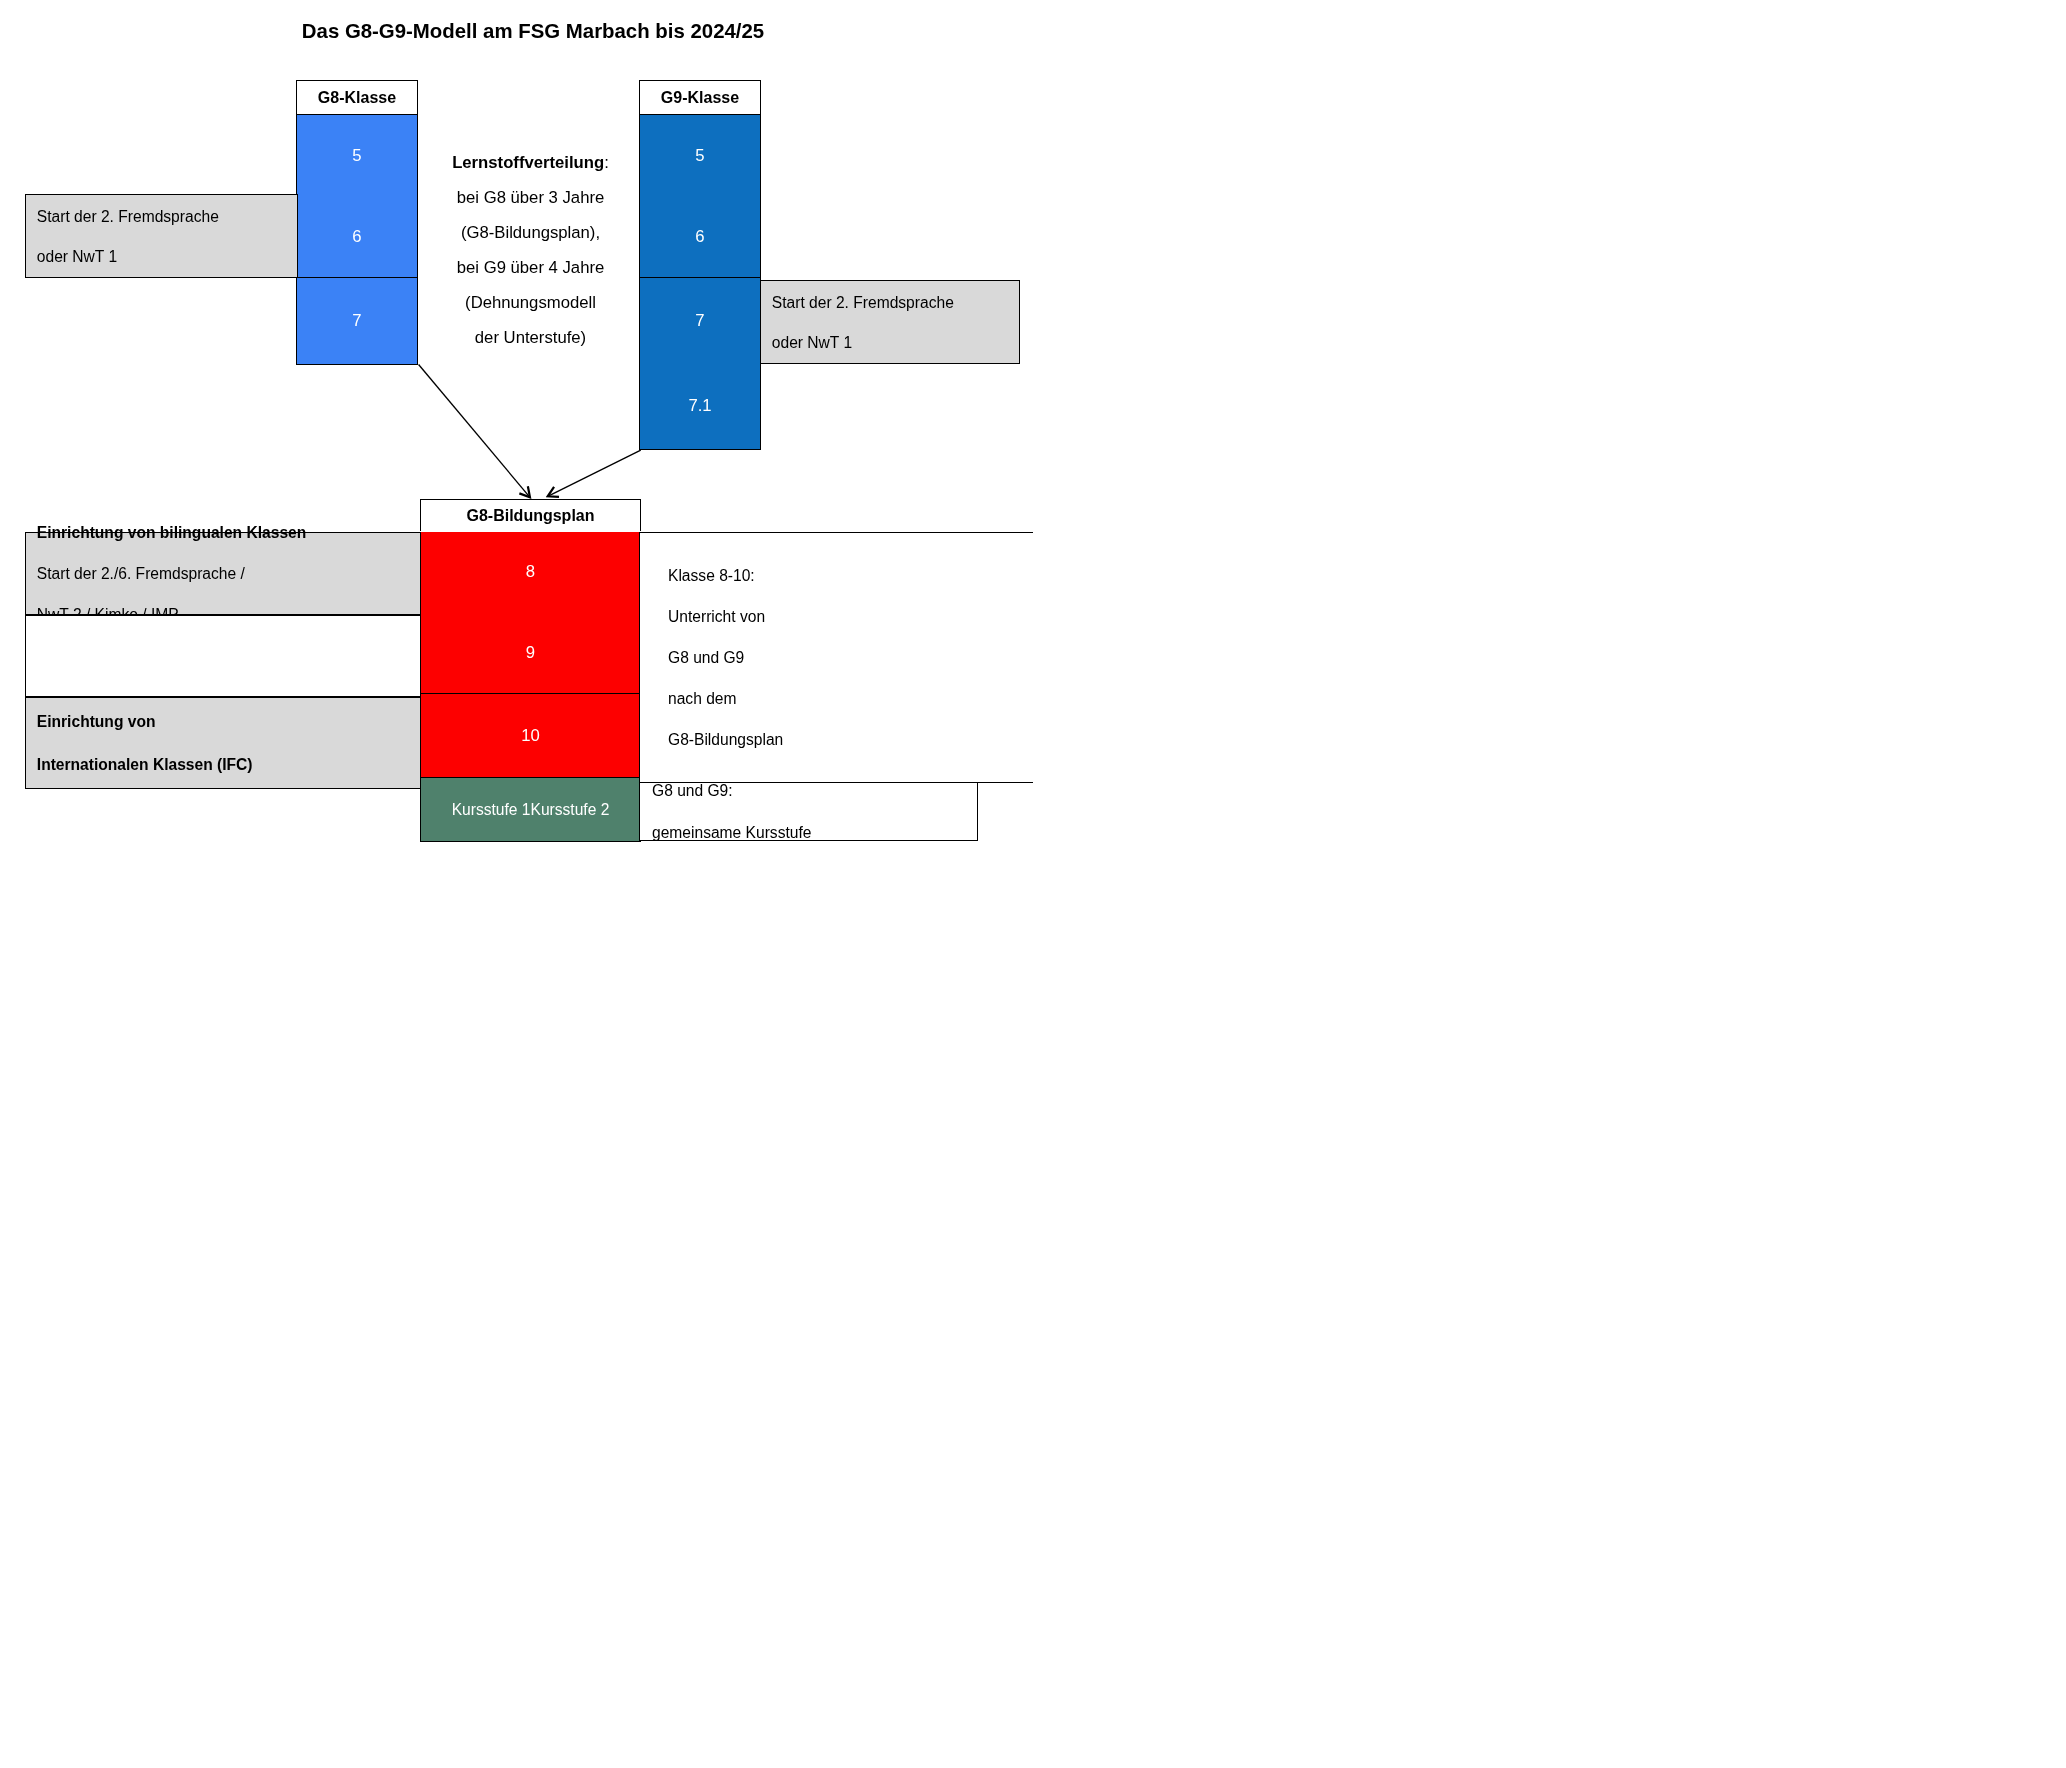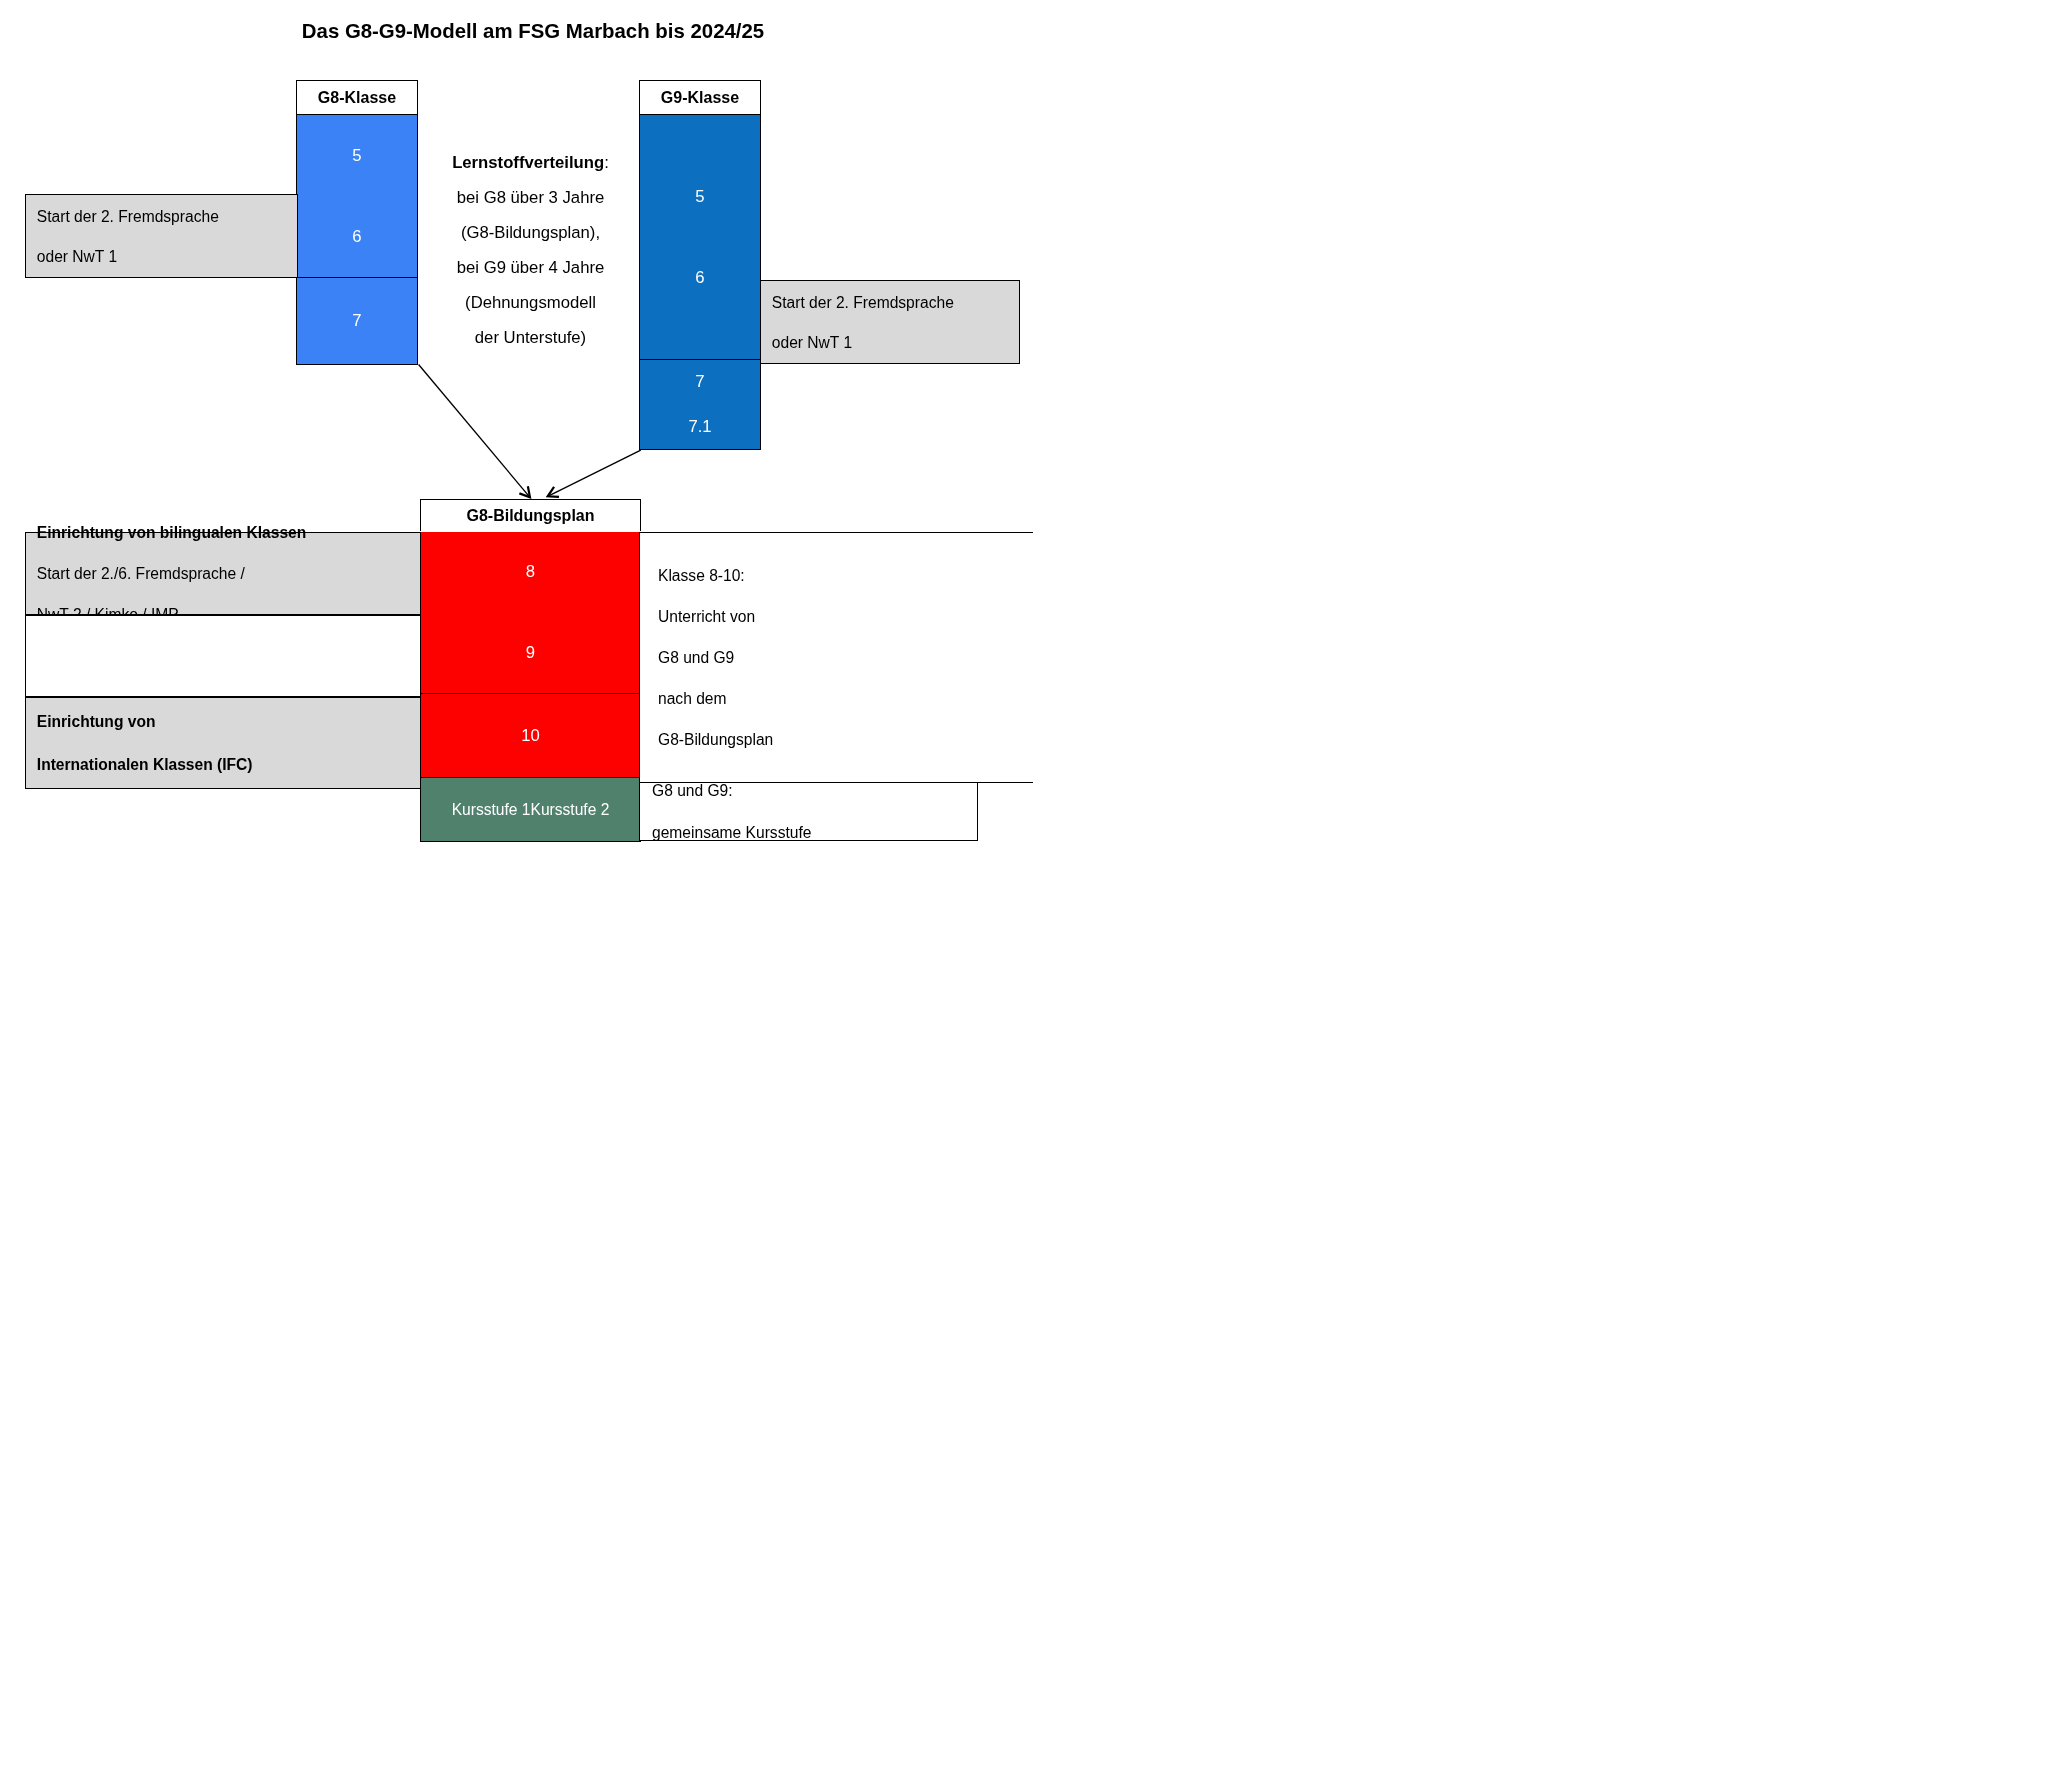--- a/index.html
+++ b/index.html
@@ -42,21 +42,21 @@
     <div class="col-header">G8-Klasse</div>
     <div class="block" style="height:162px;">
       <div class="year">5</div>
       <div class="year">6</div>
     </div>
     <div class="block divided" style="flex:1;">
       <div class="year">7</div>
     </div>
   </div>
 
-  <div class="abs col" style="left:639px;top:80px;width:122px;height:370px;background:#0d6fbf;gap:41px;">
+  <div class="abs col" style="left:639px;top:80px;width:122px;height:370px;background:#0d6fbf;">
     <div class="col-header">G9-Klasse</div>
     <div class="block" style="height:162px;">
       <div class="year">5</div>
       <div class="year">6</div>
     </div>
     <div class="block divided" style="flex:1;">
       <div class="year">7</div>
       <div class="year">7.1</div>
     </div>
   </div>
@@ -112,21 +112,21 @@
     <div>NwT 2 / Kimko / IMP</div>
   </div>
 
   <div class="abs note white" style="left:25px;top:615px;width:396px;height:82px;"></div>
 
   <div class="abs note" style="left:25px;top:697px;width:396px;height:92px;line-height:28px;">
     <div class="b">Einrichtung von</div>
     <div class="b">Internationalen Klassen (IFC)</div>
   </div>
 
-  <div class="abs note white" style="left:639px;top:532px;width:427px;height:251px;line-height:26px;padding-left:18px;">
+  <div class="abs note white" style="left:639px;top:532px;width:427px;height:251px;line-height:26px;padding-left:28px;">
     <div>Klasse 8-10:</div>
     <div>Unterricht von</div>
     <div>G8 und G9</div>
     <div>nach dem</div>
     <div>G8-Bildungsplan</div>
   </div>
 
   <div class="abs note white" style="left:639px;top:782px;width:339px;height:59px;line-height:27px;padding-left:12px;">
     <div>G8 und G9:</div>
     <div>gemeinsame Kursstufe</div>

